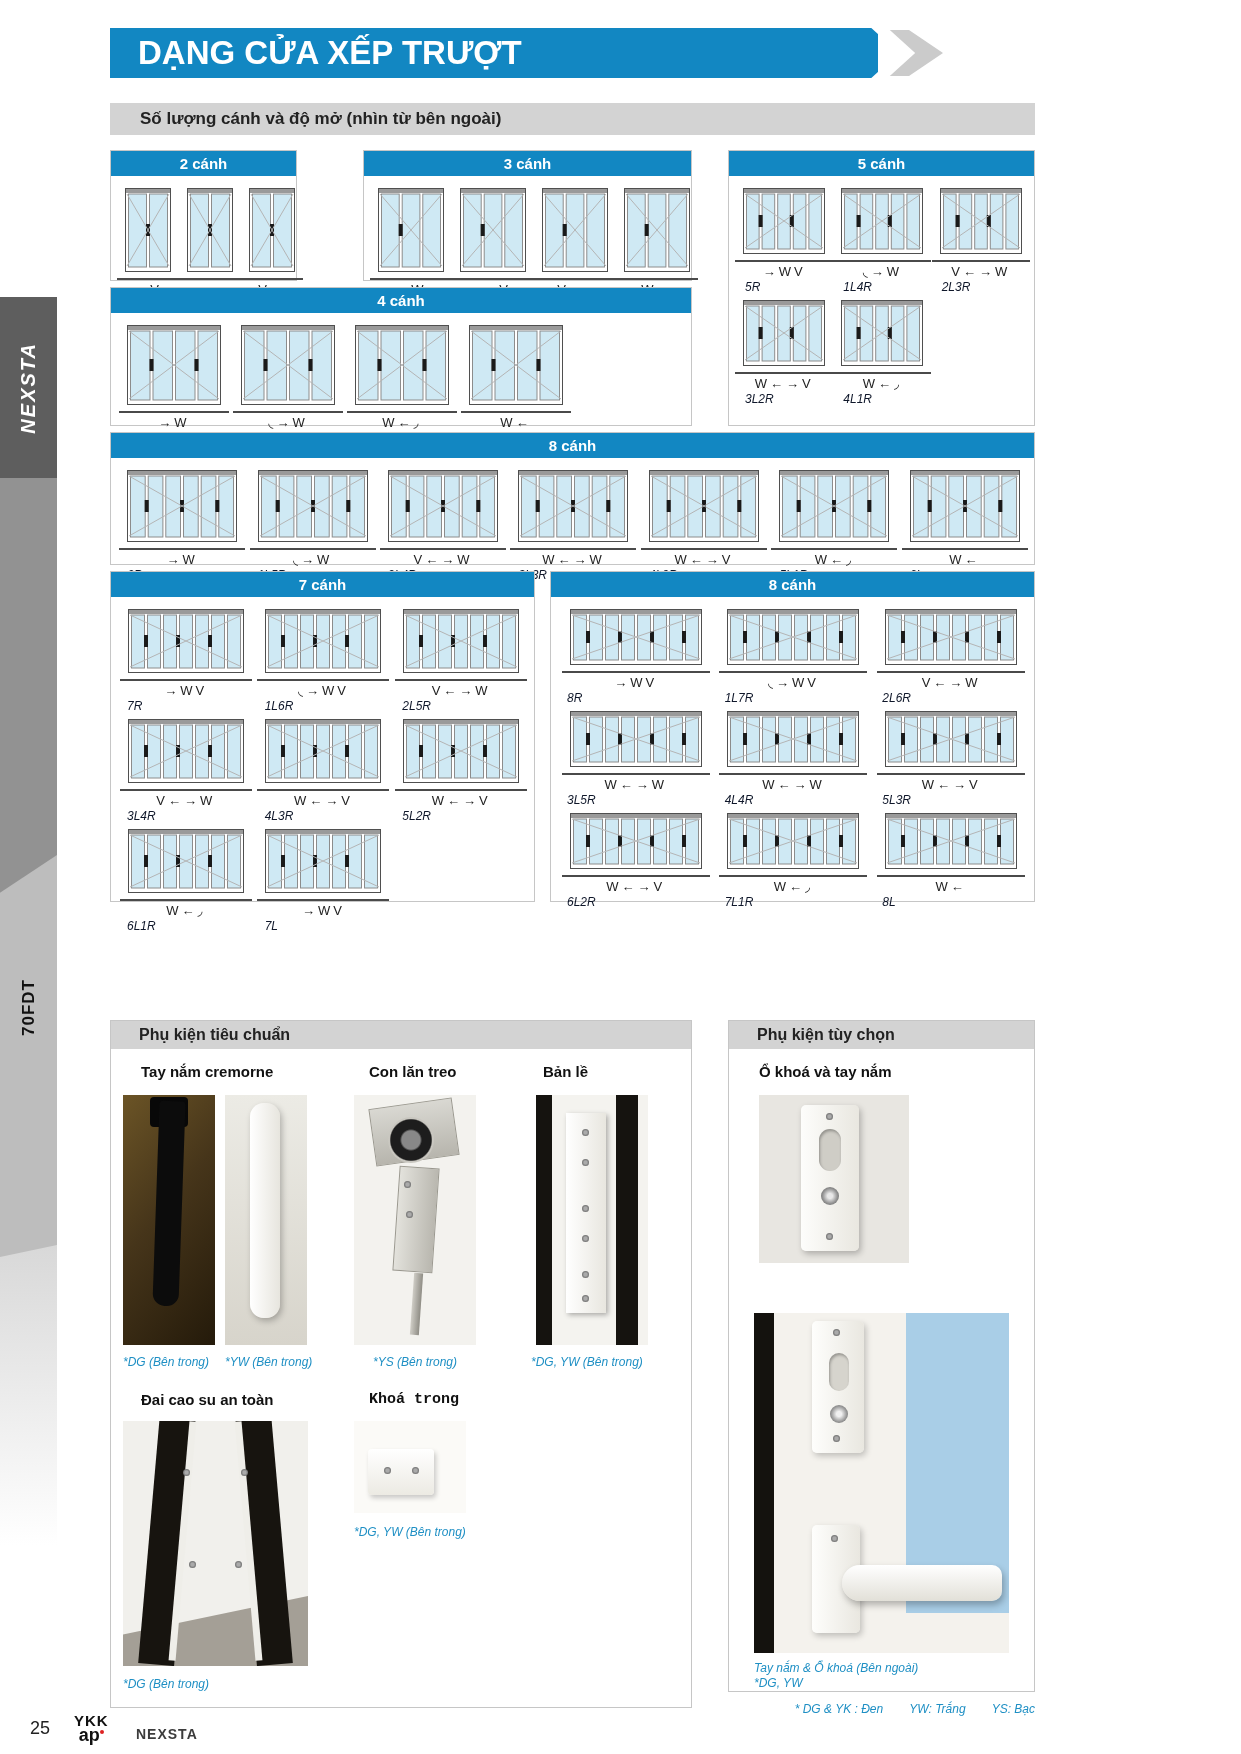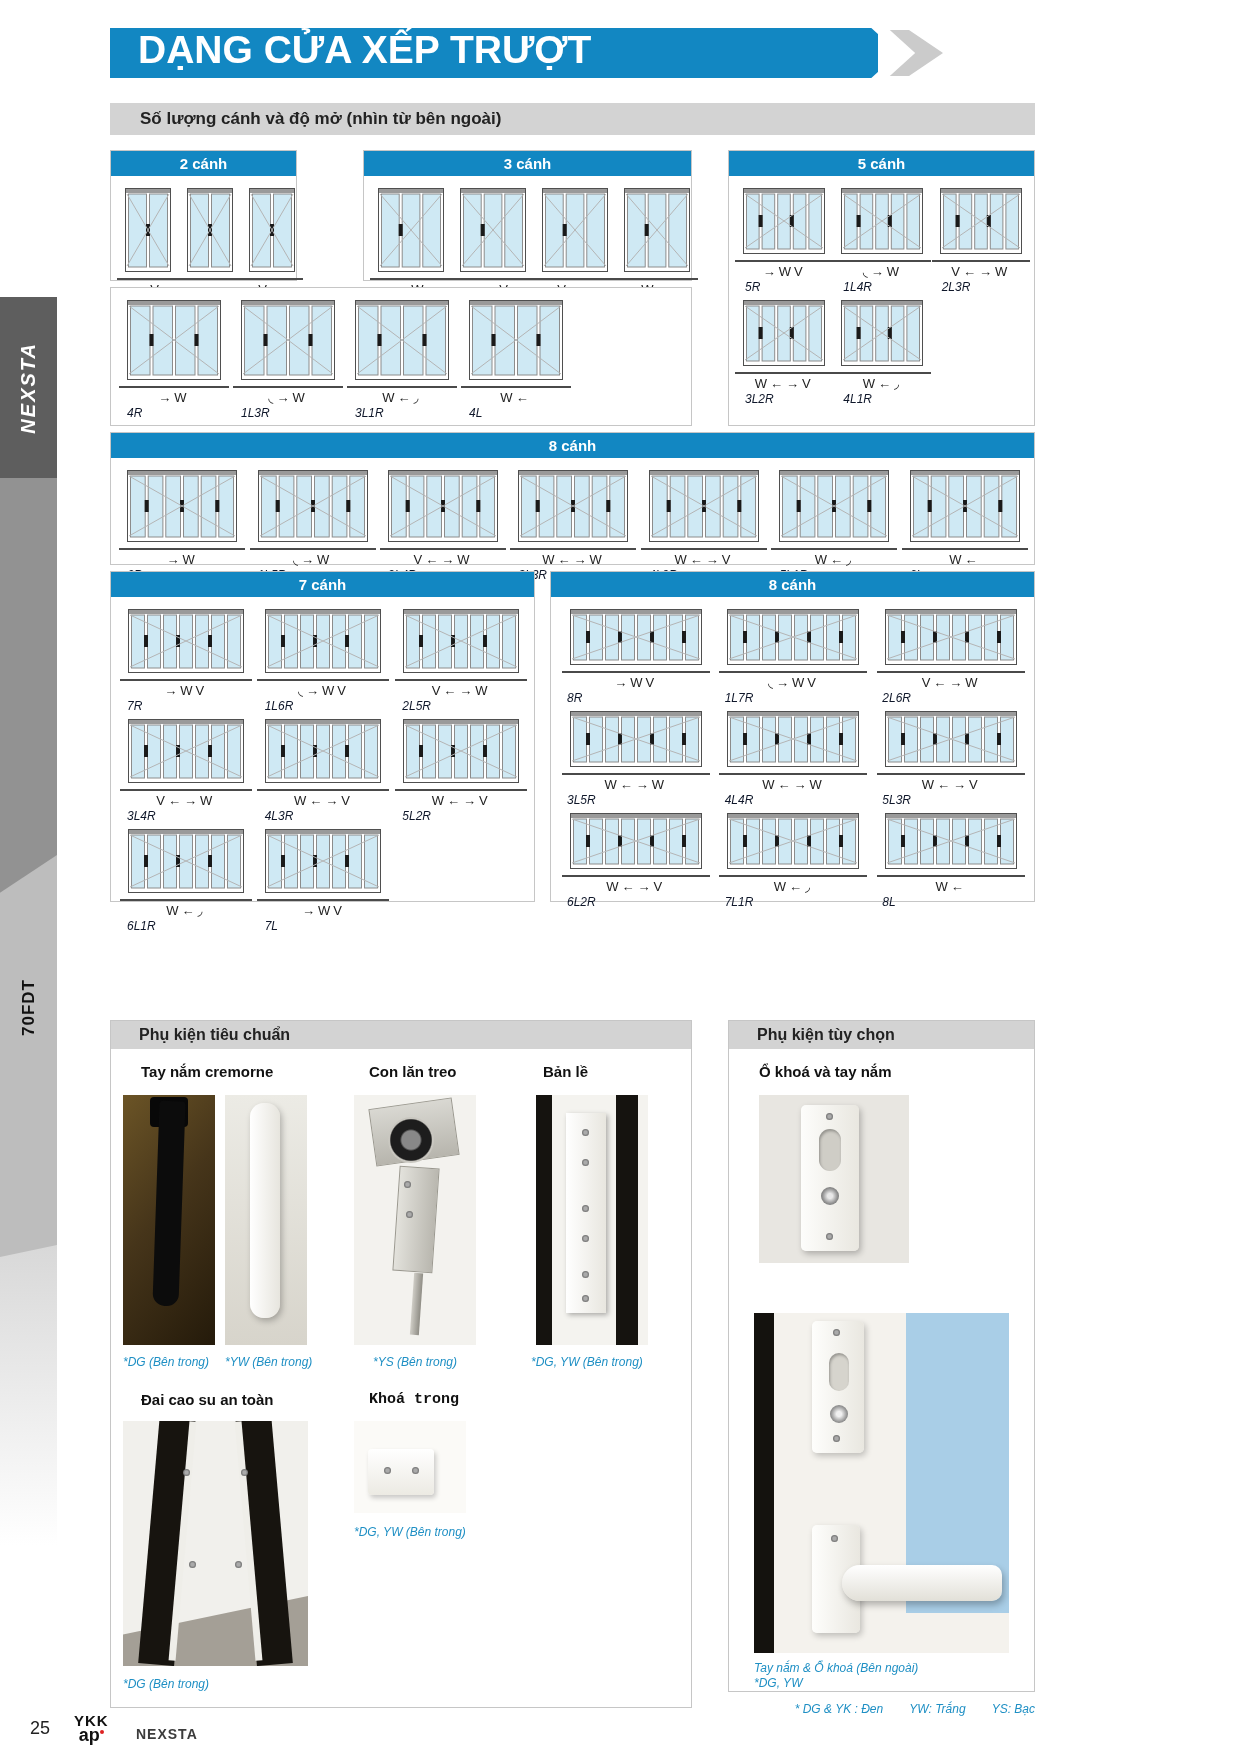--- a/index.html
+++ b/index.html
@@ -11,21 +11,21 @@
   .side-dark { top:297px; height:181px; background:#5e5e5e; display:flex; align-items:center; justify-content:center; }
   .side-mid  { top:478px; height:420px; background:#929292; clip-path:polygon(0 0,100% 0,100% 91%,0 100%); }
   .side-low  { top:855px; height:420px; background:#bdbdbd; clip-path:polygon(0 9%,100% 0,100% 93%,0 100%); }
   .side-fade { top:1245px; height:300px; background:linear-gradient(#d8d8d8,#ffffff); clip-path:polygon(0 4%,100% 0,100% 100%,0 100%); }
   .vtext { writing-mode:vertical-rl; transform:rotate(180deg); }
   .nexsta-logo { color:#fff; font-weight:bold; font-style:italic; font-size:20px; letter-spacing:2px; }
   .model-tag { position:absolute; left:0; top:952px; width:57px; height:110px; display:flex; align-items:center; justify-content:center; color:#111; font-weight:bold; font-size:17px; letter-spacing:1px; }
 
   
   .banner { position:absolute; left:110px; top:28px; width:768px; height:50px; background:#1287c2; color:#fff;
-            display:flex; align-items:flex-start; padding-left:28px; font-size:39px; font-weight:bold; letter-spacing:0px; }
+            display:flex; align-items:center; padding-left:28px; font-size:33px; font-weight:bold; letter-spacing:0px; }
   .banner-arrow { position:absolute; left:845px; top:20px; }
   .section-bar { position:absolute; left:110px; top:103px; width:925px; height:32px; background:#d3d3d3;
                  display:flex; align-items:center; padding-left:30px; font-size:17px; font-weight:bold; color:#222; }
 
   
   .gbox { position:absolute; background:#fff; border:1px solid #c6c6c6; }
   .ghead { height:25px; background:#1287c2; color:#fff; font-weight:bold; font-size:15px;
            display:flex; align-items:center; justify-content:center; }
   .vgrid { display:grid; padding:6px 4px 2px 6px; }
   .vcell { display:flex; flex-direction:column; align-items:center; padding-top:6px; }
@@ -310,20 +310,21 @@
               <rect x="46.8" y="27" width="4" height="12" fill="#1a1a1a"></rect>
               <line x1="2" y1="6" x2="80" y2="60" stroke="#b4b4b4" stroke-width="1"></line>
               <line x1="2" y1="60" x2="80" y2="6" stroke="#b4b4b4" stroke-width="1"></line>
             </svg></div>
           <div class="motion" style="width: 98px;">W←◞</div>
           <div class="vlabel">4L1R</div>
         </div>
       </div>
   </div>
   <div class="gbox" style="left:110px; top:287px; width:582px; height:139px;">
+    <div class="ghead">4 cánh</div>
     <div class="vgrid" style="grid-template-columns: repeat(5, 1fr);">
         <div class="vcell">
           <div><svg width="94" height="80" viewBox="0 0 94 80">
               <rect x="0.5" y="0.5" width="93" height="79" fill="#ffffff" stroke="#4f4f4f"></rect>
               <rect x="1" y="1" width="92" height="4" fill="#9a9a9a"></rect>
               <rect x="3.5" y="6" width="19.5" height="69" fill="#cfe9f4" stroke="#8c8c8c" stroke-width="1"></rect>
               <rect x="26.0" y="6" width="19.5" height="69" fill="#cfe9f4" stroke="#8c8c8c" stroke-width="1"></rect>
               <rect x="48.5" y="6" width="19.5" height="69" fill="#cfe9f4" stroke="#8c8c8c" stroke-width="1"></rect>
               <rect x="71.0" y="6" width="19.5" height="69" fill="#cfe9f4" stroke="#8c8c8c" stroke-width="1"></rect>
               <rect x="22.5" y="34" width="4" height="12" fill="#1a1a1a"></rect>

